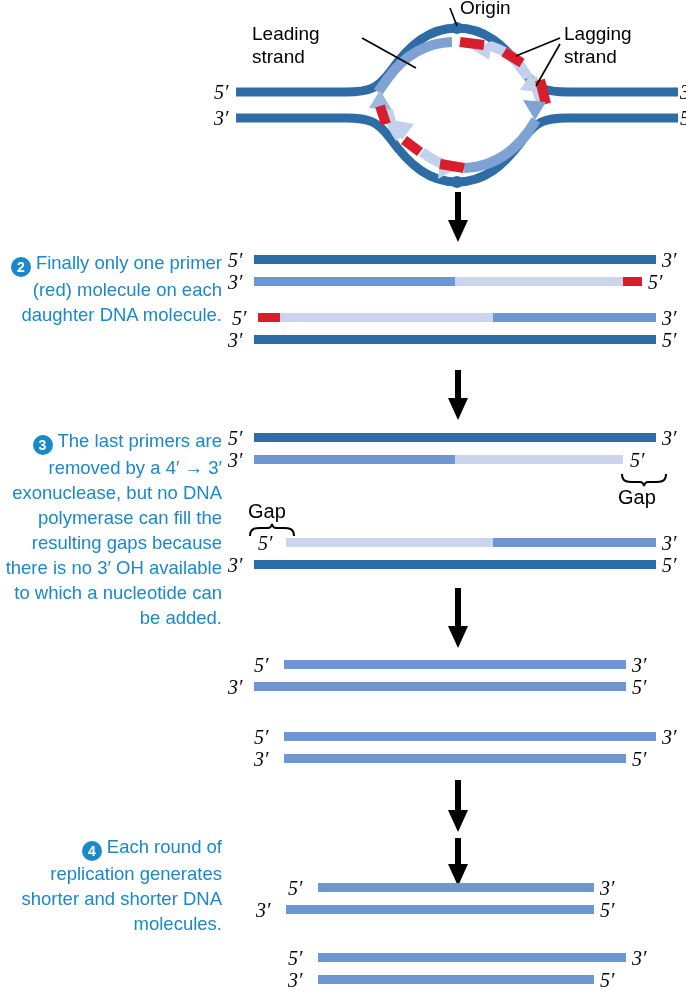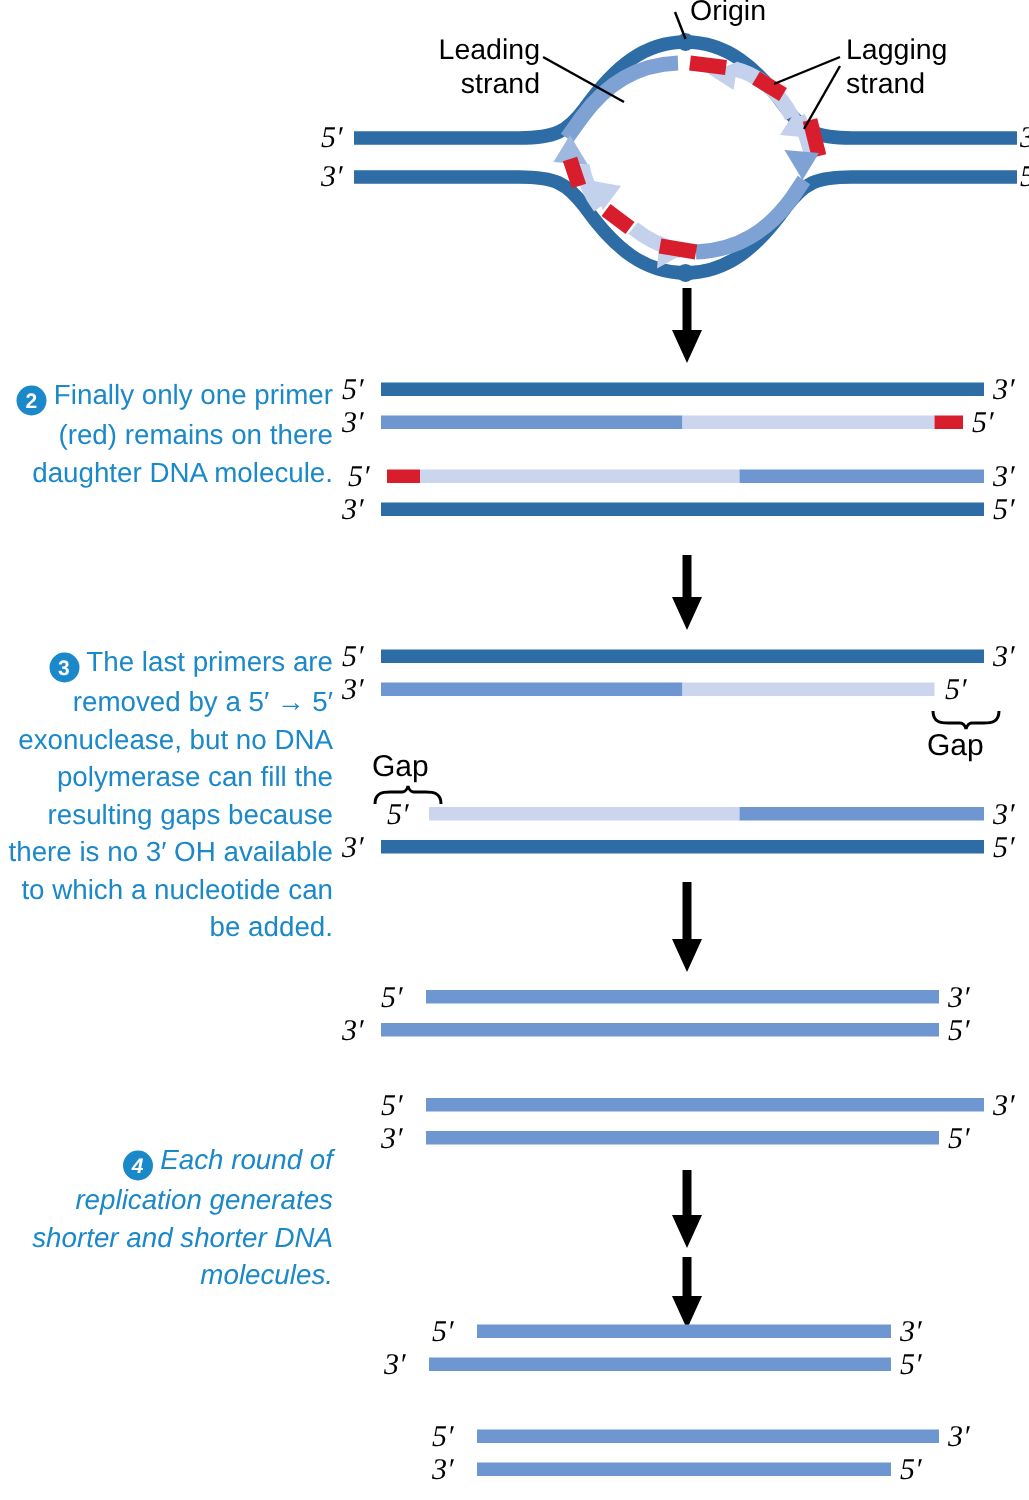--- a/index.html
+++ b/index.html
@@ -109,40 +109,40 @@
       <circle cx="229" cy="28" r="6" fill="#2d6ca4"></circle>
       <circle cx="229" cy="182" r="6" fill="#2d6ca4"></circle>
 
       <line x1="229" y1="26" x2="222" y2="8" stroke="#000" stroke-width="1.6"></line>
       <line x1="134" y1="38" x2="188" y2="68" stroke="#000" stroke-width="1.6"></line>
       <line x1="332" y1="38" x2="288" y2="56" stroke="#000" stroke-width="1.6"></line>
       <line x1="332" y1="44" x2="308" y2="86" stroke="#000" stroke-width="1.6"></line>
     </svg>
 
     <div class="annot" style="left:232px;top:-4px;">Origin</div>
-    <div class="annot" style="left:24px;top:22px;text-align:right;width:108px;">Leading
+    <div class="annot" style="left:24px;top:22px;text-align:left;width:108px;">Leading
 strand</div>
     <div class="annot" style="left:336px;top:22px;">Lagging
 strand</div>
 
     <div class="plab" style="left:-14px;top:82px;">5′</div>
     <div class="plab" style="left:-14px;top:108px;">3′</div>
     <div class="plab" style="left:452px;top:82px;">3′</div>
     <div class="plab" style="left:452px;top:108px;">5′</div>
   </div>
 
   <div class="arrow" style="left:444px;top:192px;">
     <svg width="28" height="52" viewBox="0 0 28 52">
       <line x1="14" y1="0" x2="14" y2="34" stroke="#000" stroke-width="6"></line>
       <path d="M14,50 L4,28 L24,28 Z" fill="#000"></path>
     </svg>
   </div>
 
   <div class="caption" style="left:4px;top:250px;width:218px;">
-    <span class="badge">2</span><span class="cap-text">Finally only one primer (red) remains on there daughter DNA molecule.</span>
+    <span class="badge">2</span><span class="cap-text">Finally only one primer (red) molecule on each daughter DNA molecule.</span>
   </div>
 
   <div style="position:absolute;left:0;top:250px;width:686px;height:50px;">
     <div class="plab" style="left:228px;top:0px;">5′</div>
     <div class="strand" style="left:254px;top:5px;width:402px;">
       <div class="seg c-dark" style="left:0;width:100%;"></div>
     </div>
     <div class="plab" style="left:662px;top:0px;">3′</div>
 
     <div class="plab" style="left:228px;top:22px;">3′</div>
@@ -171,21 +171,21 @@
   </div>
 
   <div class="arrow" style="left:444px;top:370px;">
     <svg width="28" height="52" viewBox="0 0 28 52">
       <line x1="14" y1="0" x2="14" y2="34" stroke="#000" stroke-width="6"></line>
       <path d="M14,50 L4,28 L24,28 Z" fill="#000"></path>
     </svg>
   </div>
 
   <div class="caption" style="left:4px;top:428px;width:218px;">
-    <span class="badge">3</span><span class="cap-text">The last primers are removed by a 5′ → 5′ exonuclease, but no DNA polymerase can fill the resulting gaps because there is no 3′ OH available to which a nucleotide can be added.</span>
+    <span class="badge">3</span><span class="cap-text">The last primers are removed by a 4′ → 3′ exonuclease, but no DNA polymerase can fill the resulting gaps because there is no 3′ OH available to which a nucleotide can be added.</span>
   </div>
 
   <div style="position:absolute;left:0;top:428px;width:686px;height:80px;">
     <div class="plab" style="left:228px;top:0px;">5′</div>
     <div class="strand" style="left:254px;top:5px;width:402px;">
       <div class="seg c-dark" style="left:0;width:100%;"></div>
     </div>
     <div class="plab" style="left:662px;top:0px;">3′</div>
 
     <div class="plab" style="left:228px;top:22px;">3′</div>
@@ -250,21 +250,21 @@
     </div>
     <div class="plab" style="left:662px;top:0px;">3′</div>
 
     <div class="plab" style="left:254px;top:22px;">3′</div>
     <div class="strand" style="left:284px;top:27px;width:342px;">
       <div class="seg c-med" style="left:0;width:100%;"></div>
     </div>
     <div class="plab" style="left:632px;top:22px;">5′</div>
   </div>
 
-  <div class="caption" style="left:4px;top:760px;width:218px;font-style:italic;">
+  <div class="caption" style="left:4px;top:834px;width:218px;">
     <span class="badge">4</span><span class="cap-text">Each round of replication generates shorter and shorter DNA molecules.</span>
   </div>
 
   <div class="arrow" style="left:444px;top:780px;">
     <svg width="28" height="54" viewBox="0 0 28 54">
       <line x1="14" y1="0" x2="14" y2="36" stroke="#000" stroke-width="6"></line>
       <path d="M14,52 L4,30 L24,30 Z" fill="#000"></path>
     </svg>
   </div>
 

